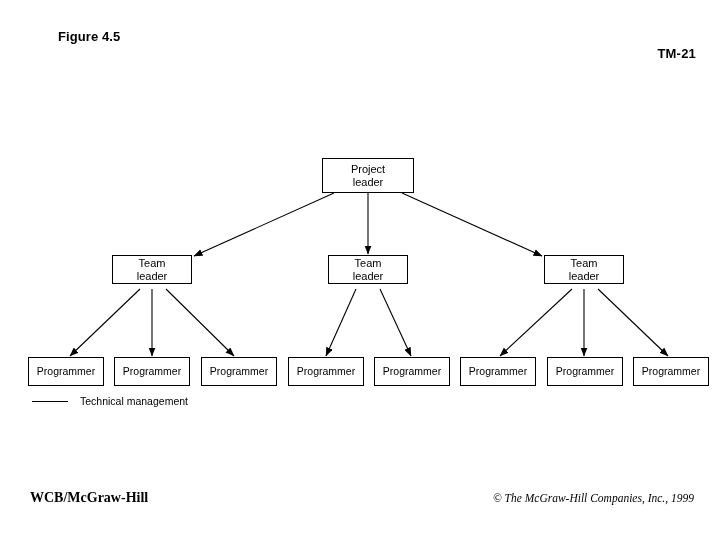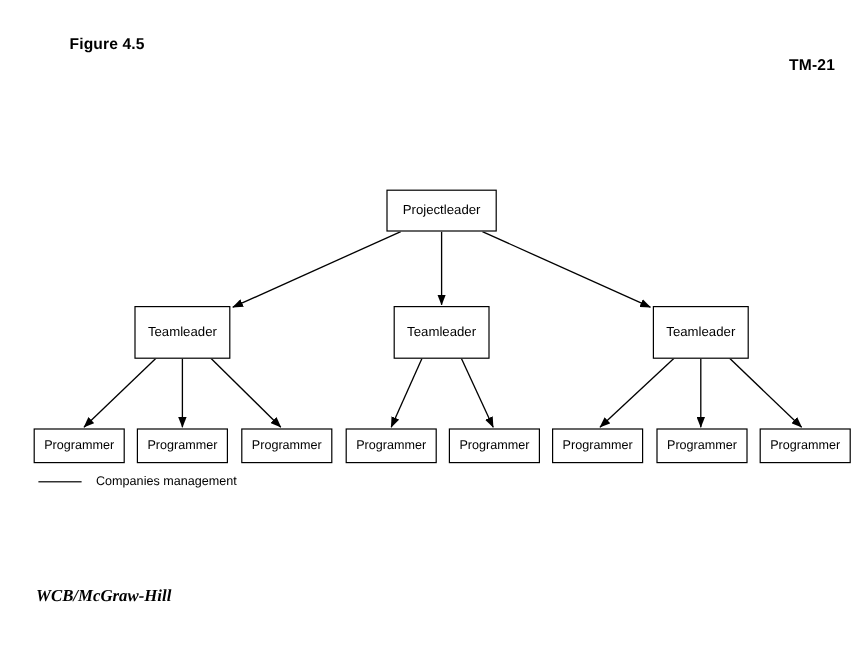--- a/index.html
+++ b/index.html
@@ -64,39 +64,40 @@
     height: 540px;
     pointer-events: none;
   }
 
   .node {
     position: absolute;
     box-sizing: border-box;
     border: 1px solid #000000;
     background: #ffffff;
     display: flex;
+    flex-direction: column;
     align-items: center;
     justify-content: center;
     text-align: center;
     font-size: 11px;
     line-height: 13px;
     color: #000000;
     z-index: 2;
   }
   .node .line1, .node .line2 {
     display: block;
     white-space: nowrap;
   }
   .node-leader {
     width: 92px;
     height: 35px;
   }
   .node-team {
     width: 80px;
-    height: 44px;
+    height: 29px;
   }
   .node-prog {
     width: 76px;
     height: 29px;
     font-size: 10.5px;
   }
 
   
   #legend {
     position: absolute;
@@ -116,21 +117,20 @@
     font-size: 10.5px;
     white-space: nowrap;
   }
 
   
   #footer-left {
     position: absolute;
     left: 30px;
     bottom: 34px;
     font-family: "Liberation Serif", serif;
-    font-style: italic;
     font-weight: bold;
     font-size: 14px;
     white-space: nowrap;
   }
   #footer-right {
     position: absolute;
     right: 26px;
     bottom: 36px;
     font-family: "Liberation Serif", serif;
     font-style: italic;
@@ -213,18 +213,19 @@
       <span class="line1">Programmer</span>
     </div>
     <div class="node node-prog" style="left:633px; top:357px;">
       <span class="line1">Programmer</span>
     </div>
 
   </div>
 
   <div id="legend">
     <span id="legend-line"></span>
-    <span id="legend-label">Companies management</span>
+    <span id="legend-label">Technical management</span>
   </div>
 
   <div id="footer-left">WCB/McGraw-Hill</div>
+  <div id="footer-right">© The McGraw-Hill Companies, Inc., 1999</div>
 
 </div>
 
 </body></html>

